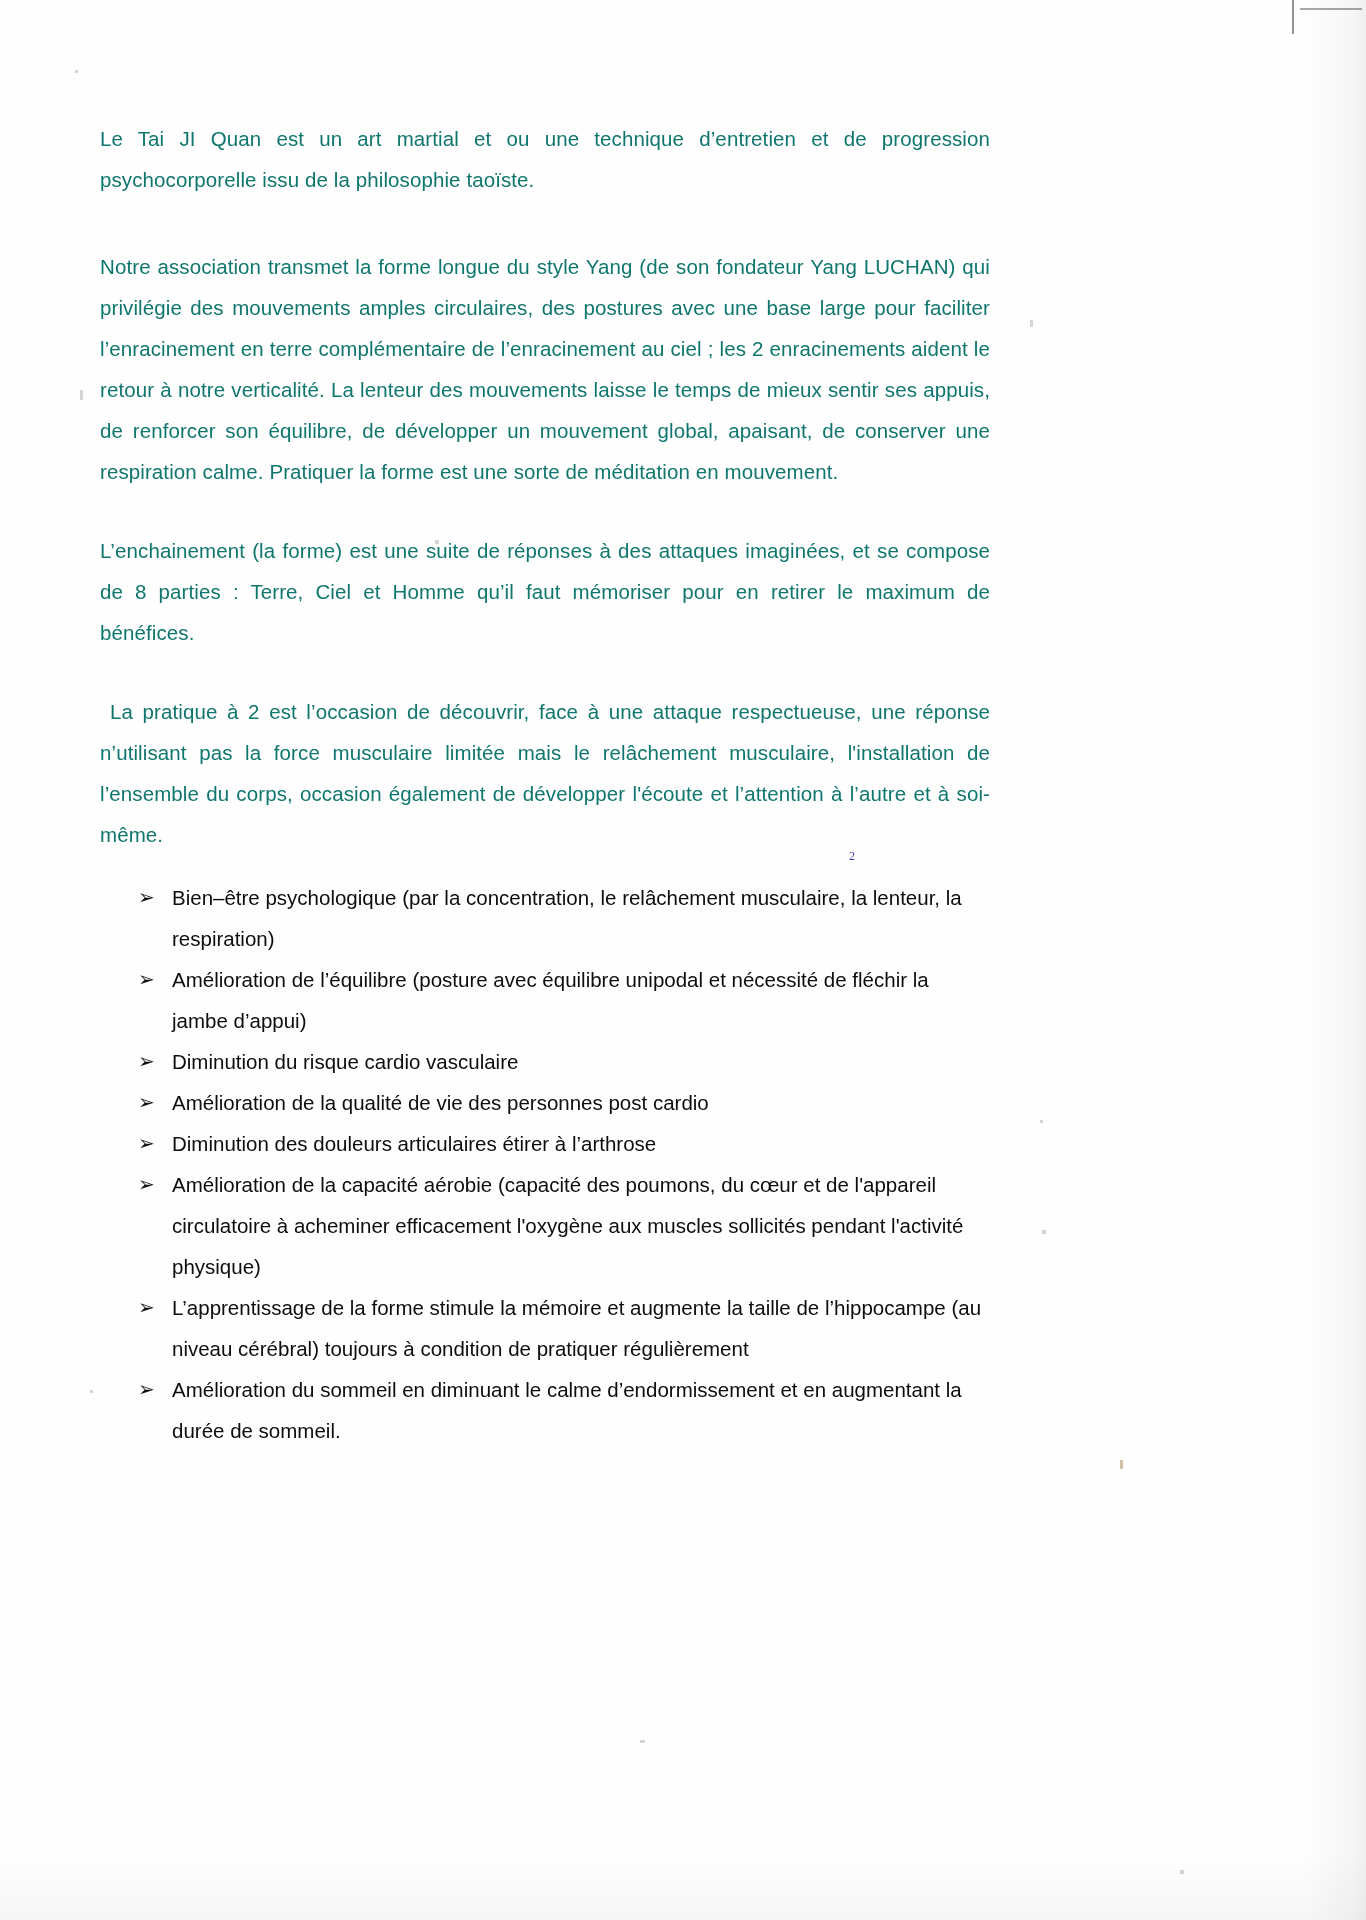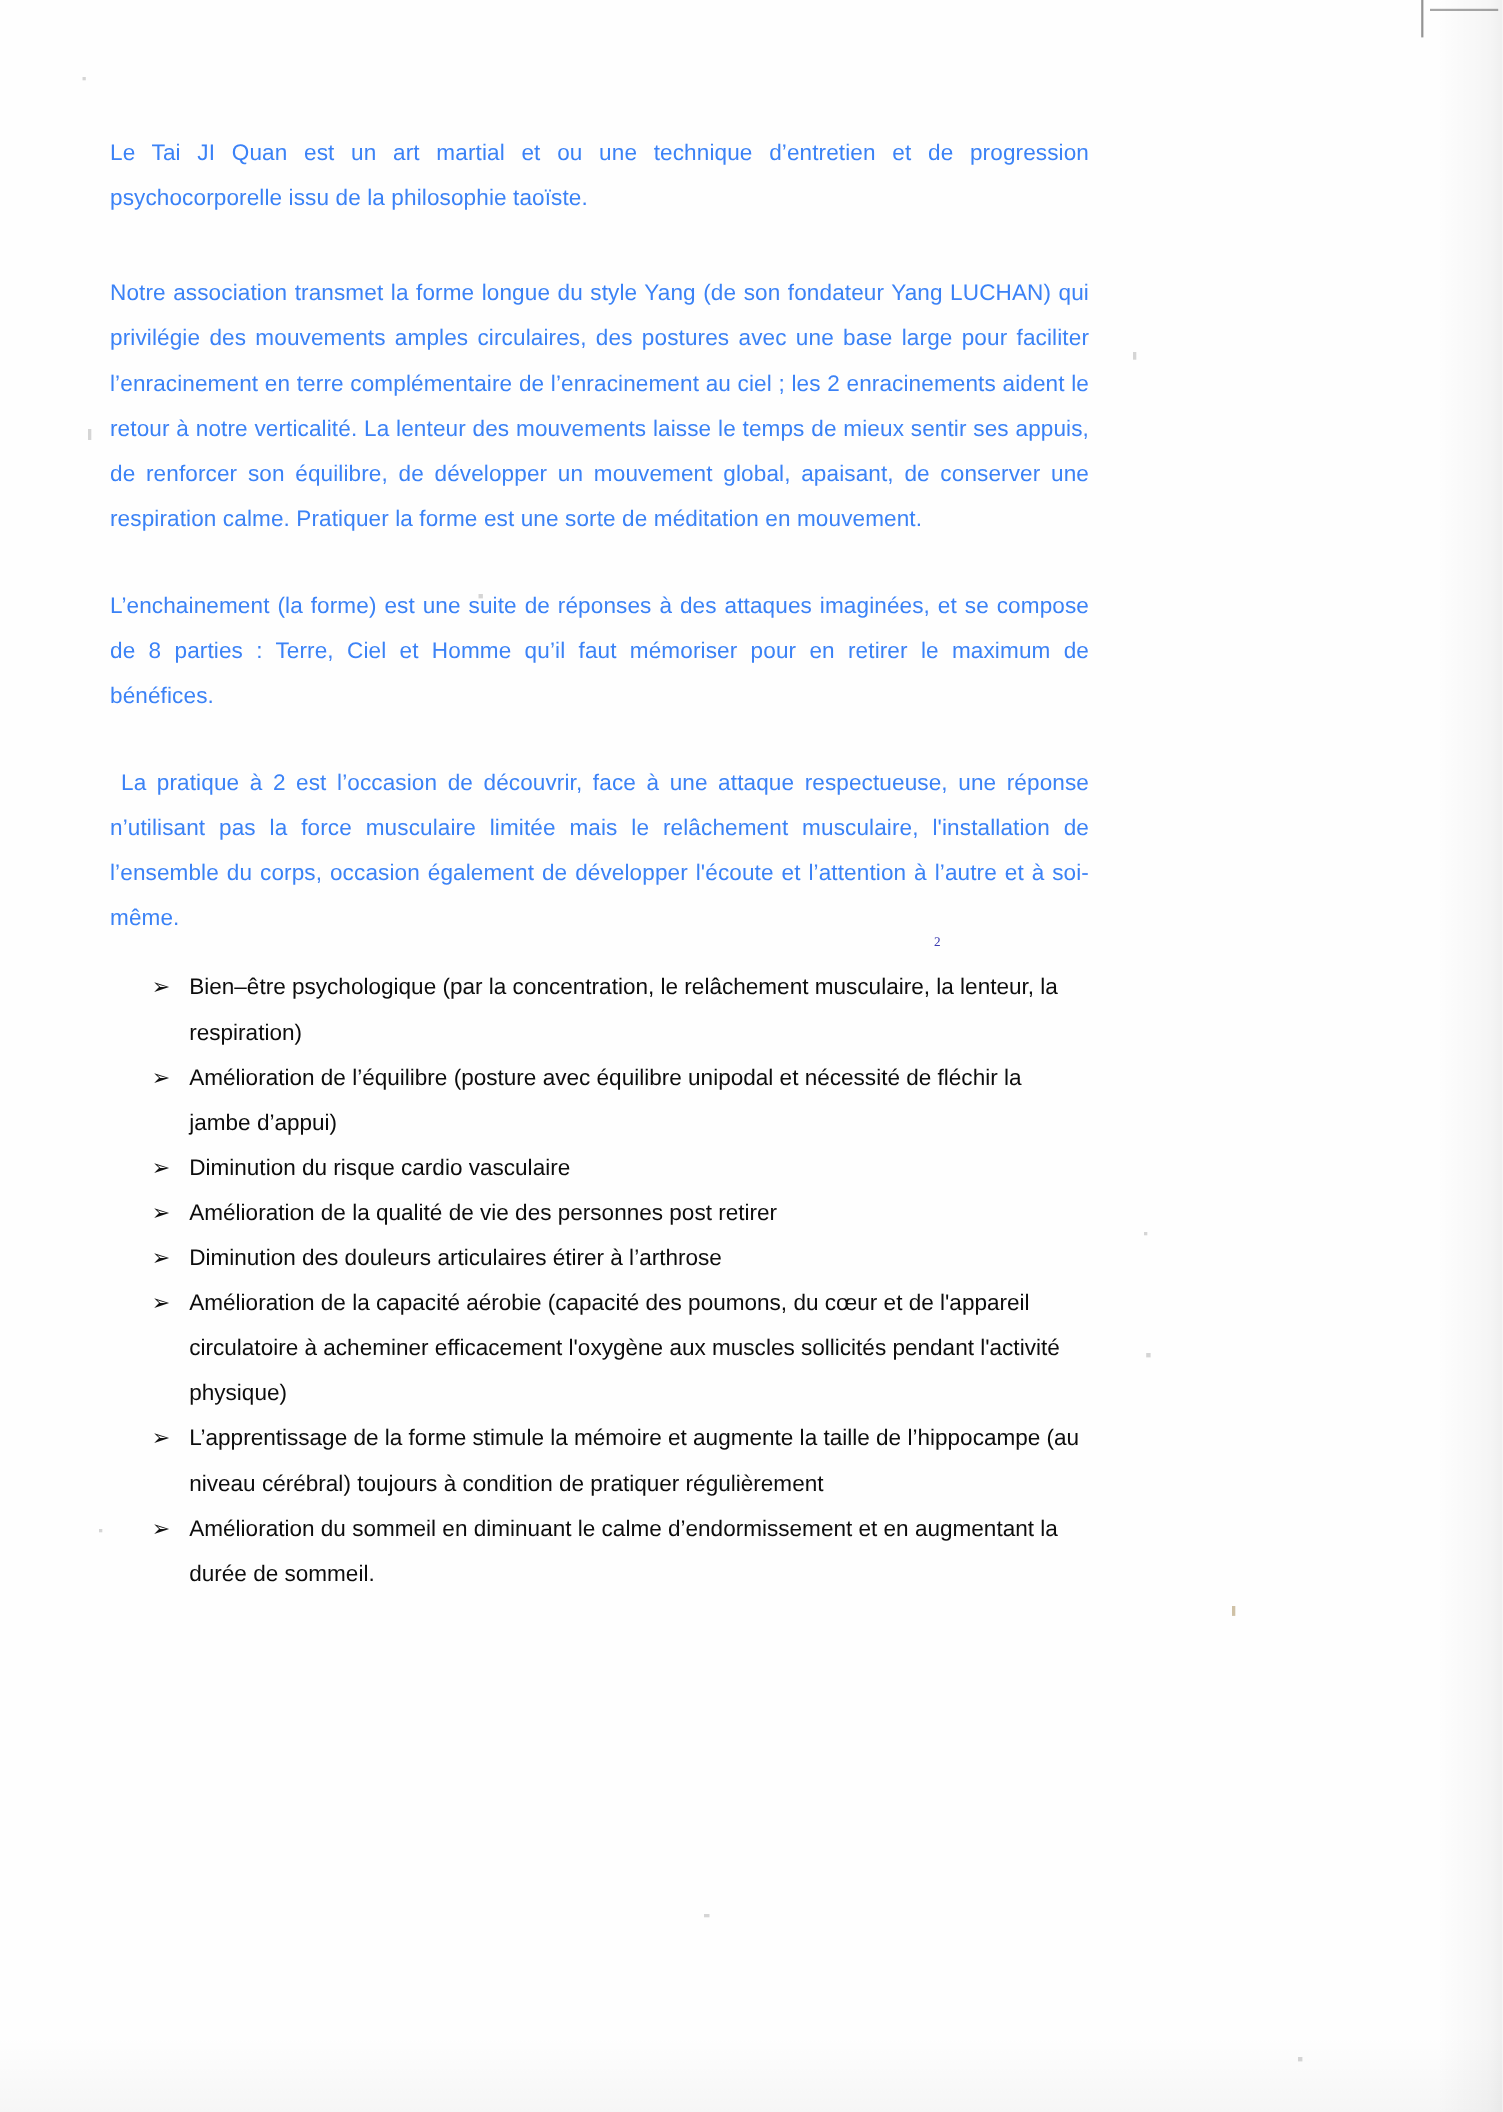--- a/index.html
+++ b/index.html
@@ -73,21 +73,21 @@
     width: 890px;
   }
 
   p.para {
     margin: 0;
     font-size: 20.5px;
     line-height: 41px;
     text-align: justify;
     text-justify: inter-word;
     letter-spacing: 0.1px;
-    color: #3b82f6;
+    color: #0f766e;
   }
   p.para.gap-md  { margin-top: 38px; }
   p.para.gap-lg  { margin-top: 46px; }
 
   p.para.indent-first { text-indent: 10px; }
 
   .sup-mark {
     position: absolute;
     left: 849px;
     top: 849px;
@@ -163,21 +163,21 @@
       <li>
         <span class="arrow">➢</span>
         <span>Amélioration de l’équilibre (posture avec équilibre unipodal et nécessité de fléchir la jambe d’appui)</span>
       </li>
       <li>
         <span class="arrow">➢</span>
         <span>Diminution du risque cardio vasculaire</span>
       </li>
       <li>
         <span class="arrow">➢</span>
-        <span>Amélioration de la qualité de vie des personnes post retirer</span>
+        <span>Amélioration de la qualité de vie des personnes post cardio</span>
       </li>
       <li>
         <span class="arrow">➢</span>
         <span>Diminution des douleurs articulaires étirer à l’arthrose</span>
       </li>
       <li>
         <span class="arrow">➢</span>
         <span>Amélioration de la capacité aérobie (capacité des poumons, du cœur et de l'appareil circulatoire à acheminer efficacement l'oxygène aux muscles sollicités pendant l'activité physique)</span>
       </li>
       <li>

